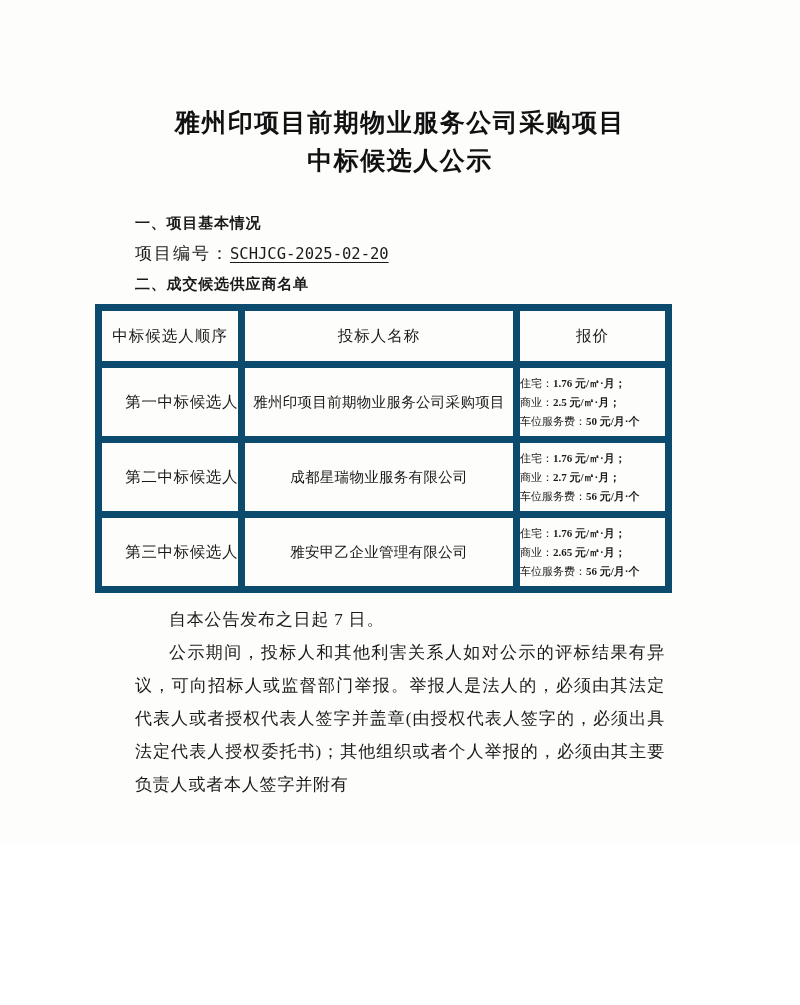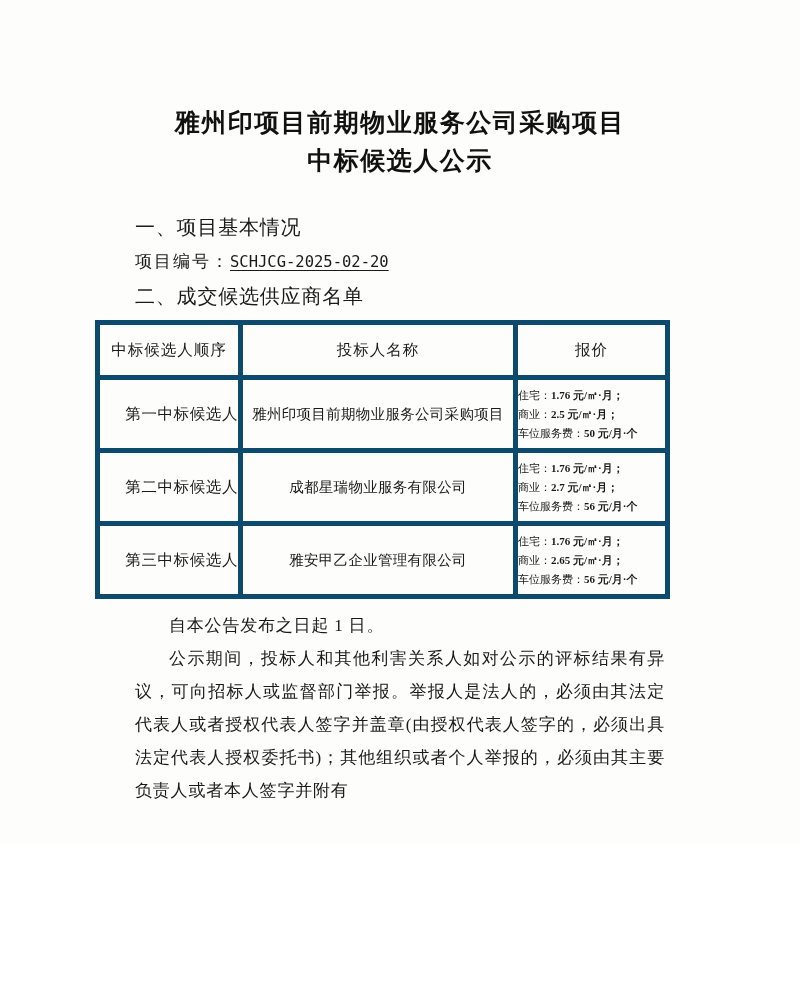--- a/index.html
+++ b/index.html
@@ -33,22 +33,22 @@
     letter-spacing: 1.5px;
     line-height: 38px;
     color: #111;
   }
   .content {
     margin: 0 auto;
     width: 530px;
     padding-top: 34px;
   }
   .section-heading {
-    font-size: 20px;
-    font-weight: normal;
+    font-size: 15px;
+    font-weight: bold;
     letter-spacing: 0.8px;
     margin: 0 0 8px 0;
     padding-left: 0;
   }
   .section-heading.second {
     margin-top: 8px;
     margin-bottom: 10px;
   }
   .field-line {
     font-size: 17px;
@@ -72,21 +72,21 @@
   }
   table.bid-table {
     border-collapse: collapse;
     width: 570px;
     margin-left: -40px;
     margin-top: 4px;
     margin-bottom: 10px;
     table-layout: fixed;
   }
   table.bid-table th, table.bid-table td {
-    border: 5px solid #0c4a6e;
+    border: 7px solid #0c4a6e;
     padding: 0;
     vertical-align: middle;
   }
   table.bid-table th {
     height: 50px;
     font-size: 15.5px;
     font-weight: normal;
     text-align: center;
     letter-spacing: 1px;
   }
@@ -197,20 +197,20 @@
           <td class="price-cell">
             <div class="price-row"><span>住宅：</span><b>1.76 元/㎡·月；</b></div>
             <div class="price-row"><span>商业：</span><b>2.65 元/㎡·月；</b></div>
             <div class="price-row"><span>车位服务费：</span><b>56 元/月·个</b></div>
           </td>
         </tr>
       </tbody>
     </table>
 
 
-    <p class="para indent notice-term">自本公告发布之日起 1 日。</p>
+    <p class="para indent notice-term">自本公告发布之日起 7 日。</p>
 
     <p class="para indent">公示期间，投标人和其他利害关系人如对公示的评标结果有异议，可向招标人或监督部门举报。举报人是法人的，必须由其法定代表人或者授权代表人签字并盖章(由授权代表人签字的，必须出具法定代表人授权委托书)；其他组织或者个人举报的，必须由其主要负责人或者本人签字并附有</p>
 
   </div>
 
   <div class="fade-bottom"></div>
 </div>
 
 </body></html>

